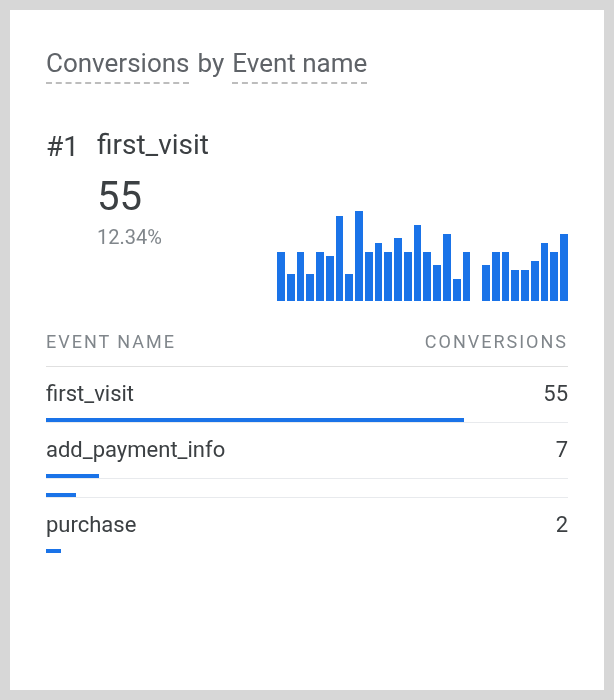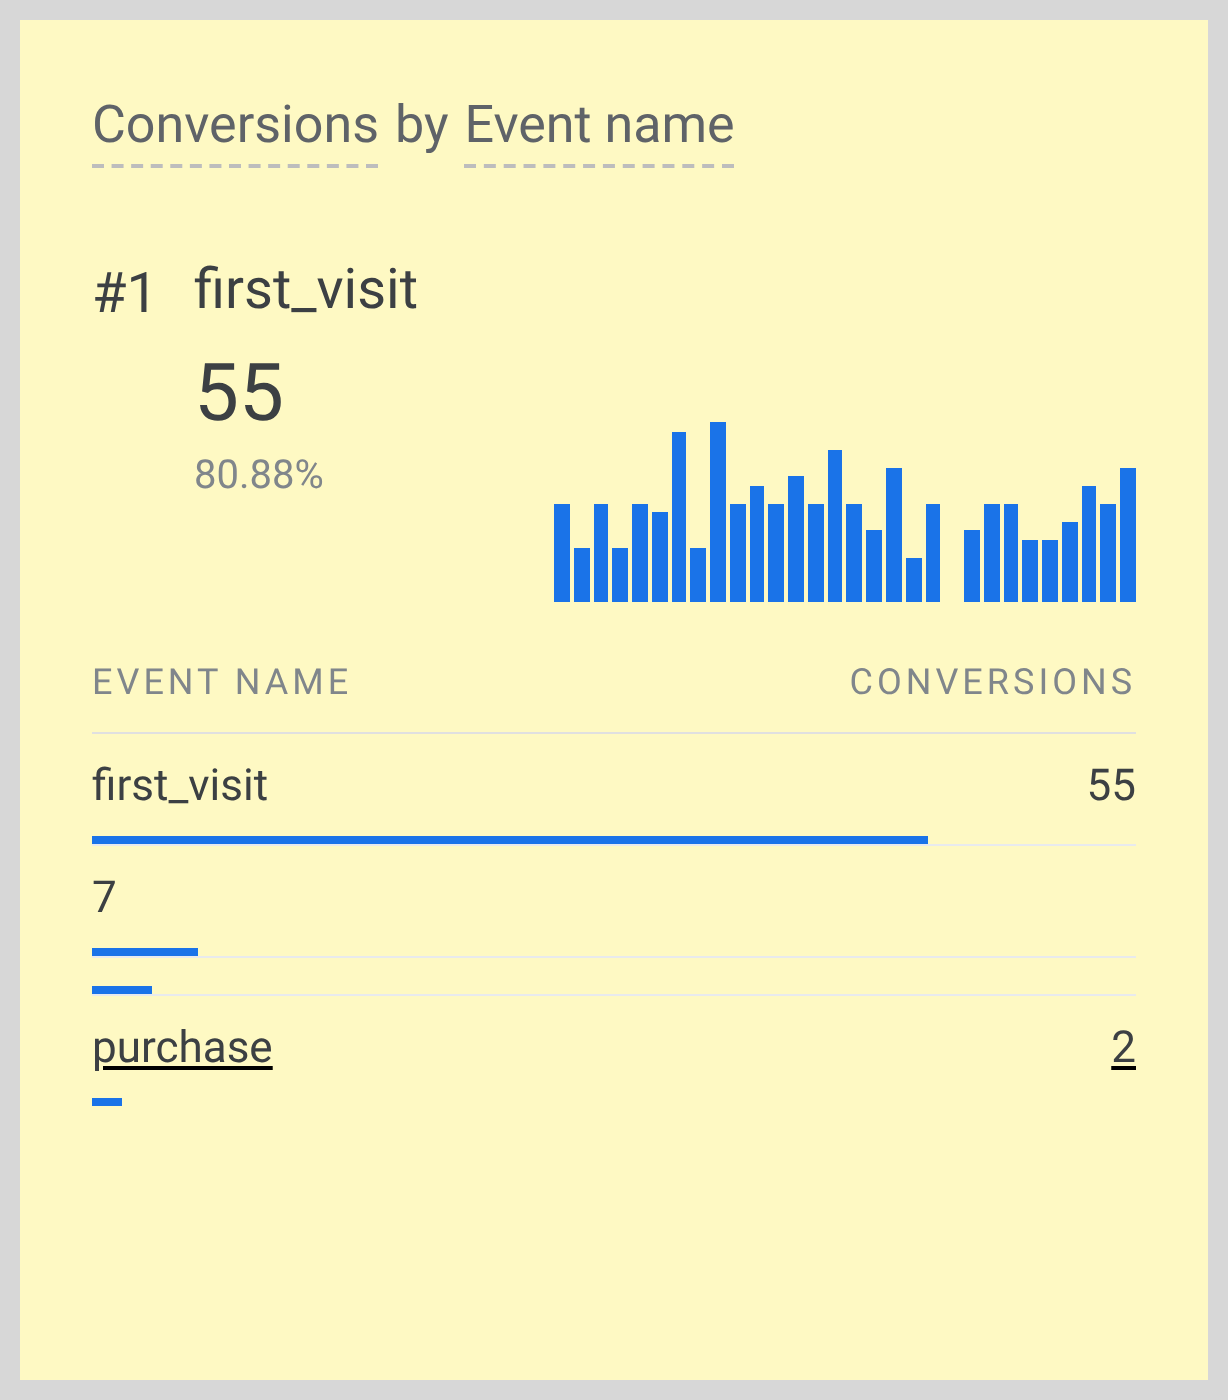--- a/index.html
+++ b/index.html
@@ -3,21 +3,21 @@
 <meta charset="utf-8">
 <style>
   * { box-sizing: border-box; margin: 0; padding: 0; }
   html, body { width: 614px; height: 700px; }
   body {
     background: #d7d7d7;
     font-family: -apple-system, BlinkMacSystemFont, "Segoe UI", Roboto, Arial, sans-serif;
     padding: 10px;
   }
   .card {
-    background: #fef9c3;
+    background: #ffffff;
     width: 100%;
     height: 100%;
     padding: 38px 36px;
   }
   .title {
     font-size: 26px;
     color: #5f6368;
     font-weight: 400;
     margin-bottom: 44px;
     display: flex;
@@ -105,41 +105,41 @@
     position: relative;
     margin-bottom: 0;
   }
   .bar-fill {
     position: absolute;
     left: 0;
     top: 0;
     height: 100%;
     background: #1a73e8;
   }
-  .row:last-child { border-bottom: none; text-decoration: underline; }
+  .row:last-child { border-bottom: none; }
 </style>
 </head>
 <body>
 
 <div class="card">
 
   <div class="title">
     <span class="title-seg">Conversions</span>
     <span>by</span>
     <span class="title-seg">Event name</span>
   </div>
 
   <div class="hero">
     <div class="rank">#1</div>
     <div style="flex:1">
       <div class="hero-event">first_visit</div>
       <div class="hero-main">
         <div class="hero-left">
           <div class="hero-value">55</div>
-          <div class="hero-pct">80.88%</div>
+          <div class="hero-pct">12.34%</div>
         </div>
         <div class="spark" id="spark">
             <div class="spark-bar" style="height: 55%;"></div>
             <div class="spark-bar" style="height: 30%;"></div>
             <div class="spark-bar" style="height: 55%;"></div>
             <div class="spark-bar" style="height: 30%;"></div>
             <div class="spark-bar" style="height: 55%;"></div>
             <div class="spark-bar" style="height: 50%;"></div>
             <div class="spark-bar" style="height: 95%;"></div>
             <div class="spark-bar" style="height: 30%;"></div>
@@ -180,20 +180,21 @@
         <div class="row-top">
           <span>first_visit</span>
           <span>55</span>
         </div>
         <div class="bar-track">
           <div class="bar-fill" style="width: 80%;"></div>
         </div>
       </div>
       <div class="row">
         <div class="row-top">
+          <span>add_payment_info</span>
           <span>7</span>
         </div>
         <div class="bar-track">
           <div class="bar-fill" style="width: 10.1818%;"></div>
         </div>
       </div>
       <div class="row">
         <div class="bar-track">
           <div class="bar-fill" style="width: 5.81818%;"></div>
         </div>

